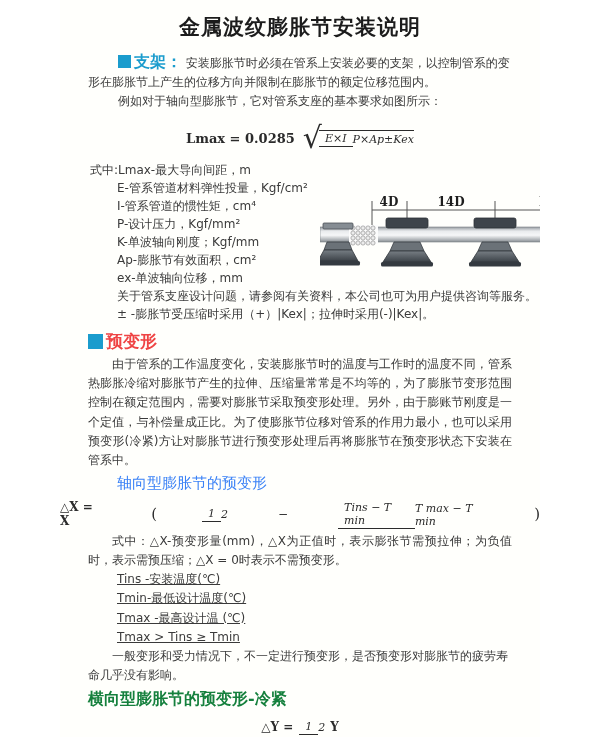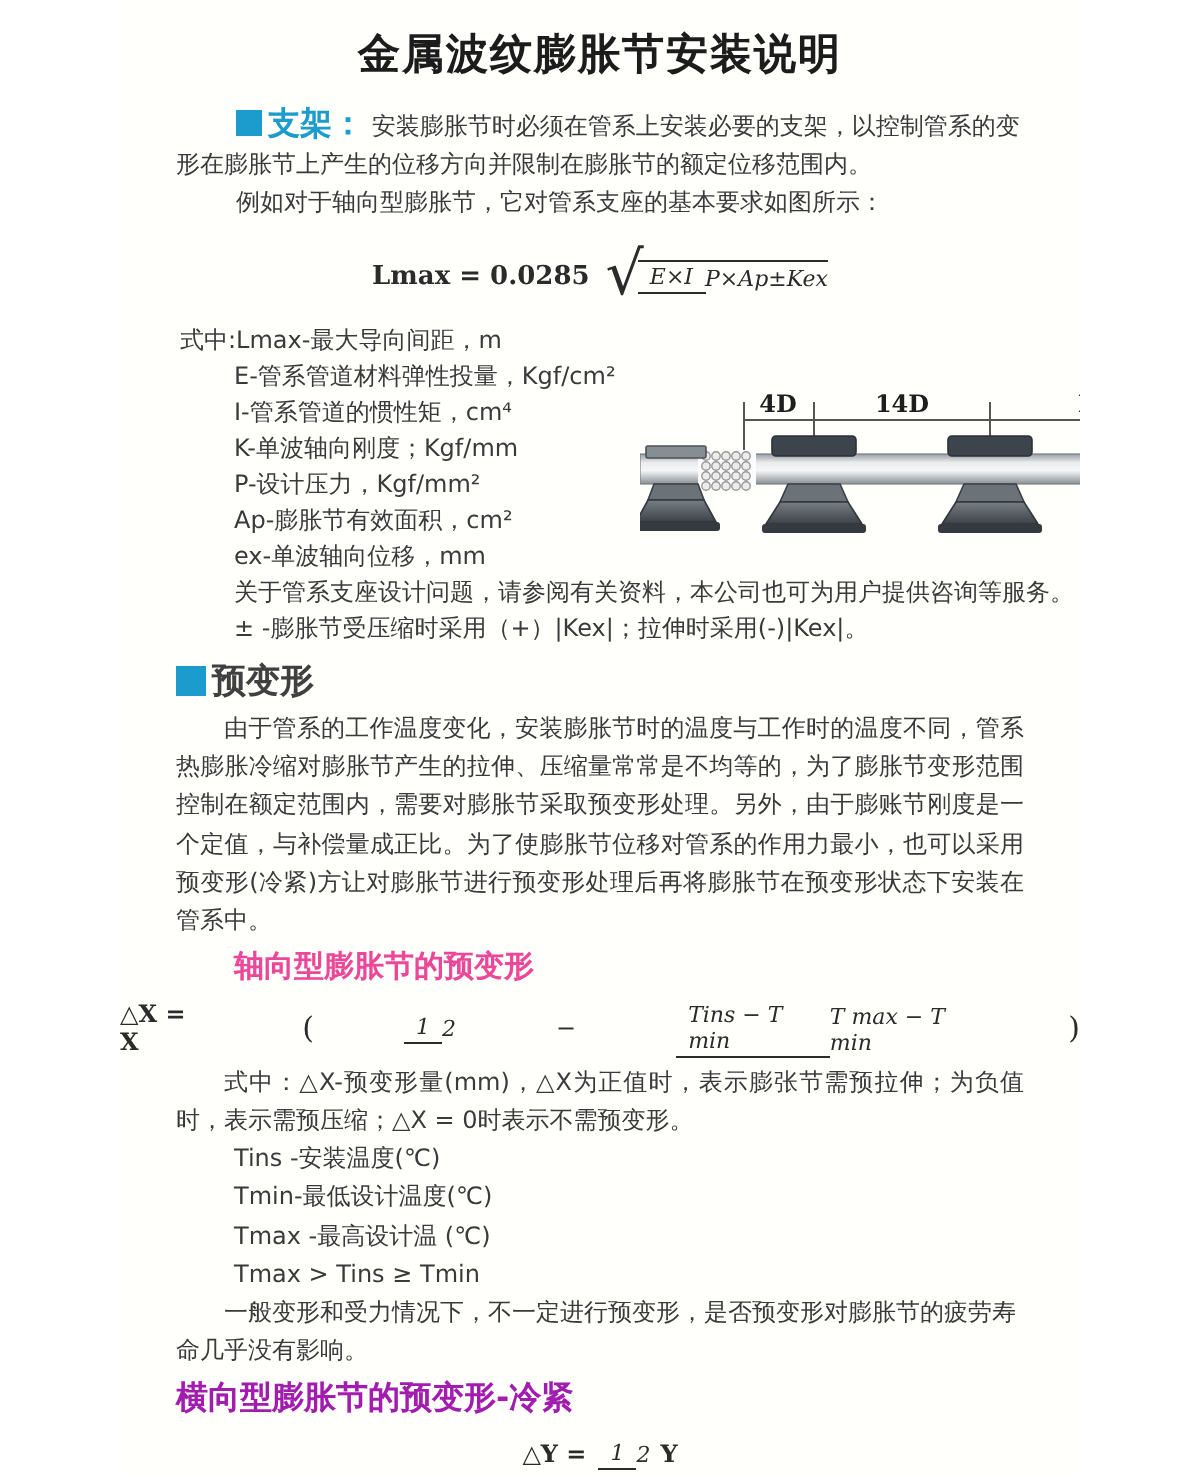--- a/index.html
+++ b/index.html
@@ -36,28 +36,28 @@
   .f2 .f-pre2 { font-weight:bold; margin-right:4px; }
   .f2 .paren { font-size:15px; }
   .f2 .minus { margin:0 5px; }
   .f3 { margin-top:2px; height:28px; }
   .f3 .f-pre2 { font-weight:bold; margin-right:6px; }
   .f3 .f-suf { font-weight:bold; margin-left:5px; }
 
   .defs { margin:4px 0 0 30px; font-size:12px; line-height:18px; }
   .def-line.indent { padding-left:27px; }
 
-  .sec2-h { margin:6px 28px 0; color:#404040; font-size:17px; font-weight:bold; line-height:24px; }
+  .sec2-h { margin:6px 28px 0; color:#ef4444; font-size:17px; font-weight:bold; line-height:24px; }
   .sec2-p { margin-top:2px; text-indent:24px; line-height:19.2px; text-align:justify; }
 
-  .sub-h { margin:2px 0 0 57px; color:#ec4899; font-size:15px; font-weight:700; line-height:22px; }
-  .sub-h2 { margin:2px 0 0 28px; color:#a21caf; font-size:16px; font-weight:600; line-height:24px; }
+  .sub-h { margin:2px 0 0 57px; color:#3b82f6; font-size:15px; font-weight:400; line-height:22px; }
+  .sub-h2 { margin:2px 0 0 28px; color:#15803d; font-size:16px; font-weight:600; line-height:24px; }
 
   .explain { margin-top:2px; text-indent:24px; text-align:justify; }
-  .temps { margin:0 0 0 57px; font-size:12px; line-height:19.2px; }
+  .temps { margin:0 0 0 57px; font-size:12px; line-height:19.2px;text-decoration:underline; }
   .note-line { margin:0 28px; font-size:12px; line-height:19.2px; text-indent:24px; }
   .final-line { margin:4px 0 0 57px; font-size:12px; line-height:19px; }
 
   
   .diagram { position:absolute; left:260px; top:193px; width:345px; height:92px; }
   .diagram svg { display:block; }
 </style>
 </head>
 <body>
 
@@ -77,22 +77,22 @@
     <span class="frac radical-bar">
       <span class="num">E×I</span>
       <span class="den">P×Ap±Kex</span>
     </span>
   </div>
 
   <div class="defs">
     <div class="def-line">式中:Lmax-最大导向间距，m</div>
     <div class="def-line indent">E-管系管道材料弹性投量，Kgf/cm²</div>
     <div class="def-line indent">I-管系管道的惯性矩，cm⁴</div>
+    <div class="def-line indent">P-设计压力，Kgf/mm²</div>
     <div class="def-line indent">K-单波轴向刚度；Kgf/mm</div>
-    <div class="def-line indent">P-设计压力，Kgf/mm²</div>
     <div class="def-line indent">Ap-膨胀节有效面积，cm²</div>
     <div class="def-line indent">ex-单波轴向位移，mm</div>
     <div class="def-line indent">关于管系支座设计问题，请参阅有关资料，本公司也可为用户提供咨询等服务。</div>
     <div class="def-line indent">± -膨胀节受压缩时采用（+）|Kex|；拉伸时采用(-)|Kex|。</div>
   </div>
 
   <div class="diagram">
     <svg viewBox="0 0 345 92" width="345" height="92" xmlns="http://www.w3.org/2000/svg">
       <defs>
         <linearGradient id="pipeG" x1="0" y1="0" x2="0" y2="1">

